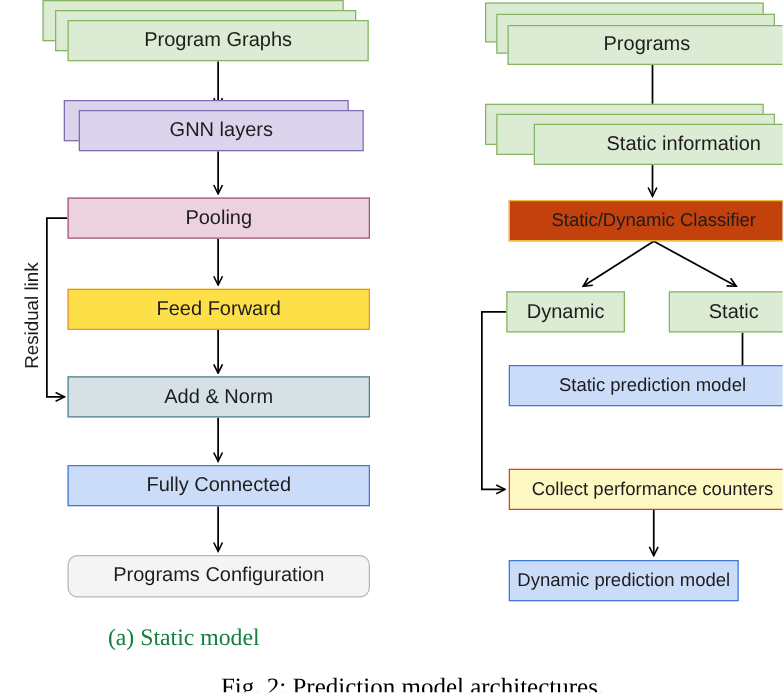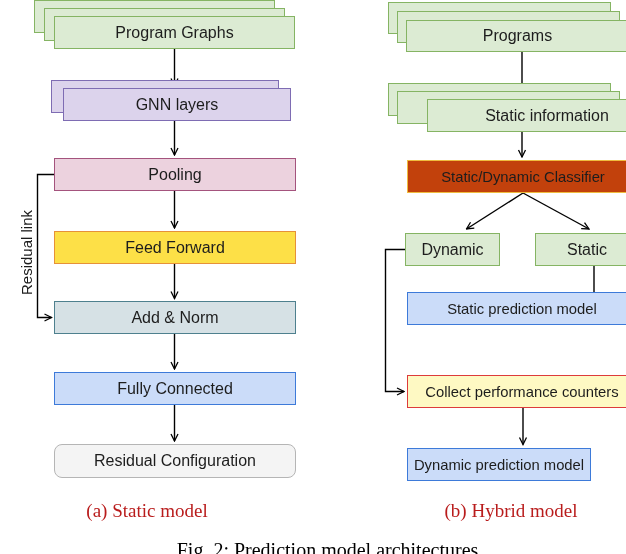--- a/index.html
+++ b/index.html
@@ -17,21 +17,21 @@
   .n-teal  {background:#d6e1e5;border-color:#4e808e;}
   .n-blue  {background:#cbdcf9;border-color:#3d7ad9;}
   .n-gray  {background:#f4f4f4;border-color:#b5b5b5;border-radius:8px;}
   .n-yellow{background:#c2410c;border-color:#efbc3f;}
   .n-red   {background:#fef9c3;border-color:#dd3b3b;}
   .residual{position:absolute;z-index:2;left:0;top:206px;width:18px;height:92px;
             writing-mode:vertical-rl;transform:rotate(180deg);
             display:flex;align-items:center;justify-content:center;
             font-size:15px;color:#1b1b1b;white-space:nowrap;}
   .cap{position:absolute;z-index:2;top:500px;width:200px;text-align:center;
-       font-family:"Liberation Serif",serif;font-size:19px;color:#b91c1c;white-space:nowrap;}
+       font-family:"Liberation Serif",serif;font-size:19px;color:#15803d;white-space:nowrap;}
   .figcap{position:absolute;z-index:2;top:539px;left:0;width:626px;text-align:center;
        font-family:"Liberation Serif",serif;font-size:20px;color:#000;white-space:nowrap;}
 </style>
 </head>
 <body>
 
 <div class="stage">
 
   <svg class="wires" width="626" height="554" viewBox="0 0 626 554">
     <defs>
@@ -61,21 +61,21 @@
   <div class="node n-green" style="left:27px;top:8px;width:241px"></div>
   <div class="node n-green" style="left:37px;top:16px;width:241px">Program Graphs</div>
 
   <div class="node n-purple" style="left:34px;top:80px;width:228px"></div>
   <div class="node n-purple" style="left:46px;top:88px;width:228px">GNN layers</div>
 
   <div class="node n-pink" style="left:37px;top:158px;width:242px">Pooling</div>
   <div class="node n-orange" style="left:37px;top:231px;width:242px">Feed Forward</div>
   <div class="node n-teal" style="left:37px;top:301px;width:242px">Add &amp; Norm</div>
   <div class="node n-blue" style="left:37px;top:372px;width:242px">Fully Connected</div>
-  <div class="node n-gray" style="left:37px;top:444px;width:242px;height:34px">Residual Configuration</div>
+  <div class="node n-gray" style="left:37px;top:444px;width:242px;height:34px">Programs Configuration</div>
 
   <div class="residual">Residual link</div>
   <div class="cap" style="left:30px">(a) Static model</div>
 
   <div class="node n-green" style="left:371px;top:2px;width:223px;height:32px"></div>
   <div class="node n-green" style="left:380px;top:11px;width:223px;height:32px"></div>
   <div class="node n-green" style="left:389px;top:20px;width:223px;height:32px">Programs</div>
 
   <div class="node n-green" style="left:371px;top:83px;width:223px"></div>
   <div class="node n-green" style="left:380px;top:91px;width:223px"></div>
@@ -83,16 +83,15 @@
 
   <div class="node n-yellow small" style="left:390px;top:160px;width:232px">Static/Dynamic Classifier</div>
 
   <div class="node n-green" style="left:388px;top:233px;width:95px">Dynamic</div>
   <div class="node n-green" style="left:518px;top:233px;width:104px">Static</div>
 
   <div class="node n-blue small" style="left:390px;top:292px;width:230px">Static prediction model</div>
   <div class="node n-red small" style="left:390px;top:375px;width:230px">Collect performance counters</div>
   <div class="node n-blue small" style="left:390px;top:448px;width:184px">Dynamic prediction model</div>
 
-  <div class="cap" style="left:394px">(b) Hybrid model</div>
 
   <div class="figcap">Fig. 2: Prediction model architectures.</div>
 </div>
 
 </body></html>

